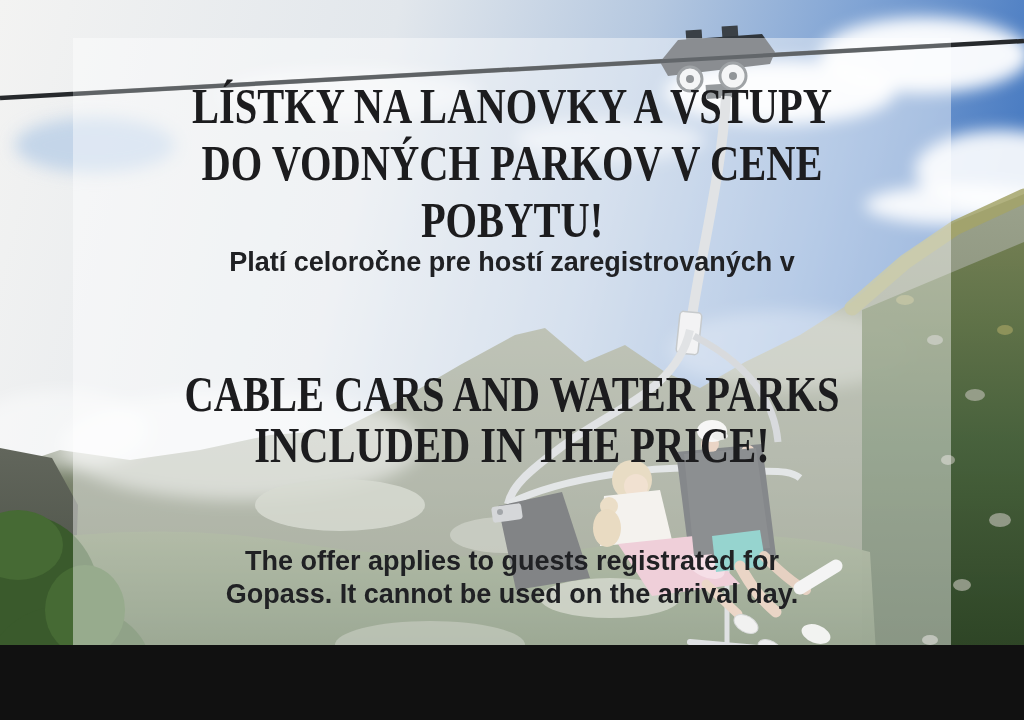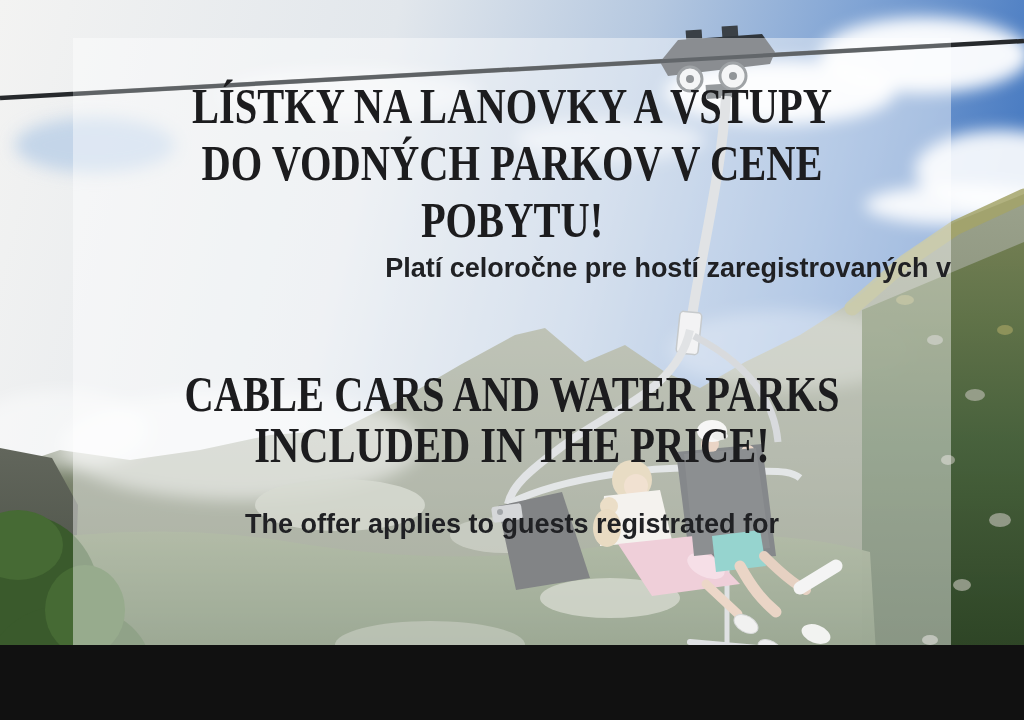--- a/index.html
+++ b/index.html
@@ -8,22 +8,22 @@
   svg.bg, svg.cable-overlay{position:absolute;left:0;top:0;width:1024px;height:720px;display:block;}
   svg.cable-overlay{pointer-events:none;}
   .panel{position:absolute;left:73px;top:38px;width:878px;height:642px;
          background:rgba(255,255,255,0.44);}
   .txt{position:absolute;left:73px;width:878px;text-align:center;color:#1c1c1e;}
   .heading{font-family:"Liberation Serif",serif;font-weight:700;font-size:50px;
            transform:scaleX(0.81);transform-origin:50% 50%;letter-spacing:0;}
   .sk-heading{top:78px;line-height:57px;}
   .en-heading{top:369px;line-height:51px;}
   .note{font-family:"Liberation Sans",sans-serif;font-weight:700;font-size:27px;line-height:33px;color:#202124;}
-  .sk-note{top:252px;text-align:right;}
-  .en-note{top:508px;}
+  .sk-note{top:246px;}
+  .en-note{top:545px;}
 </style>
 </head>
 <body>
 
 <div class="stage">
 
   <svg class="bg" viewBox="0 0 1024 720" preserveAspectRatio="none">
     <defs>
       <linearGradient id="skyG" x1="0" y1="0" x2="1" y2="0.18">
         <stop offset="0" stop-color="#f3f3f2"></stop>
@@ -198,15 +198,16 @@
     <div>Platí celoročne pre hostí zaregistrovaných v</div>
   </div>
 
   <div class="txt heading en-heading">
     <div>CABLE CARS AND WATER PARKS</div>
     <div>INCLUDED IN THE PRICE!</div>
   </div>
 
   <div class="txt note en-note">
     <div>The offer applies to guests registrated for</div>
+    <div>Gopass. It cannot be used on the arrival day.</div>
   </div>
 
 </div>
 
 </body></html>

